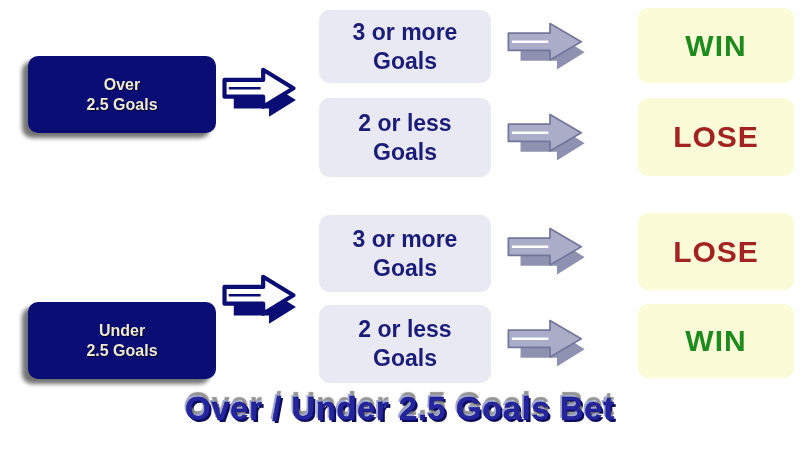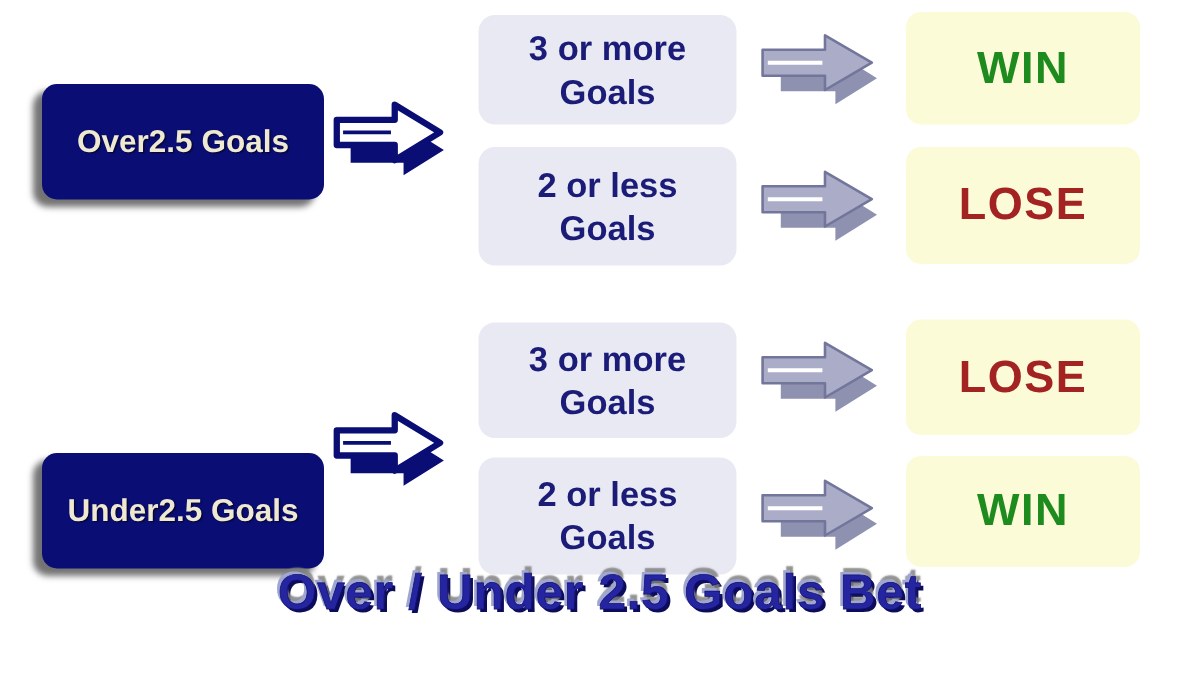--- a/index.html
+++ b/index.html
@@ -16,26 +16,26 @@
   }
   .bet-box {
     position: absolute;
     left: 28px;
     width: 188px;
     height: 77px;
     background: #0a0d74;
     border-radius: 10px;
     box-shadow: -6px 5px 4px rgba(0,0,0,0.55);
     display: flex;
-    flex-direction: row;
+    flex-direction: column;
     align-items: center;
     justify-content: center;
     color: #efe9d1;
     font-weight: bold;
-    font-size: 21px;
+    font-size: 16px;
     line-height: 1.22;
     text-shadow: 1px 1px 1px rgba(0,0,0,0.6);
     text-align: center;
   }
   .bet-box.over  { top: 56px; }
   .bet-box.under { top: 263px; margin-top: 39px; }
 
   .outcome-box {
     position: absolute;
     left: 319px;
@@ -52,21 +52,21 @@
     text-align: center;
     border-radius: 11px;
   }
   .outcome-box.o1 { top: 10px;  height: 73px; }
   .outcome-box.o2 { top: 98px;  height: 79px; }
   .outcome-box.o3 { top: 215px; height: 77px; }
   .outcome-box.o4 { top: 305px; height: 78px; }
 
   .result-box {
     position: absolute;
-    left: 604px;
+    left: 638px;
     width: 156px;
     background: #fbfbd8;
     border-radius: 10px;
     display: flex;
     align-items: center;
     justify-content: center;
     font-weight: bold;
     font-size: 30px;
     letter-spacing: 1px;
   }
@@ -78,21 +78,21 @@
   .arrow { position: absolute; }
   .arrow.navy-1 { left: 222px; top: 66px; }
   .arrow.navy-2 { left: 222px; top: 273px; }
   .arrow.gray-1 { left: 504px; top: 21px; }
   .arrow.gray-2 { left: 504px; top: 112px; }
   .arrow.gray-3 { left: 504px; top: 226px; }
   .arrow.gray-4 { left: 504px; top: 318px; }
 
   .diagram-title {
     position: absolute;
-    top: 376px;
+    top: 390px;
     left: 0;
     width: 100%;
     text-align: center;
     font-size: 33px;
     font-weight: bold;
     color: #2525a2;
     letter-spacing: 0.5px;
     -webkit-text-stroke: 0.5px #101070;
     text-shadow:
       -2px -2px 0 #9fa6d0,

